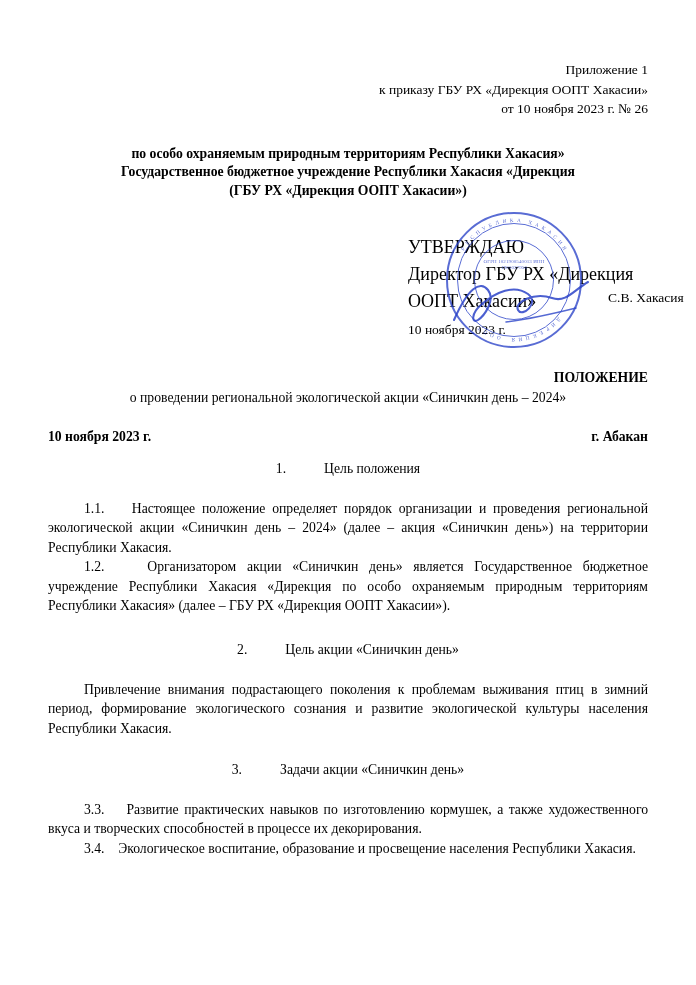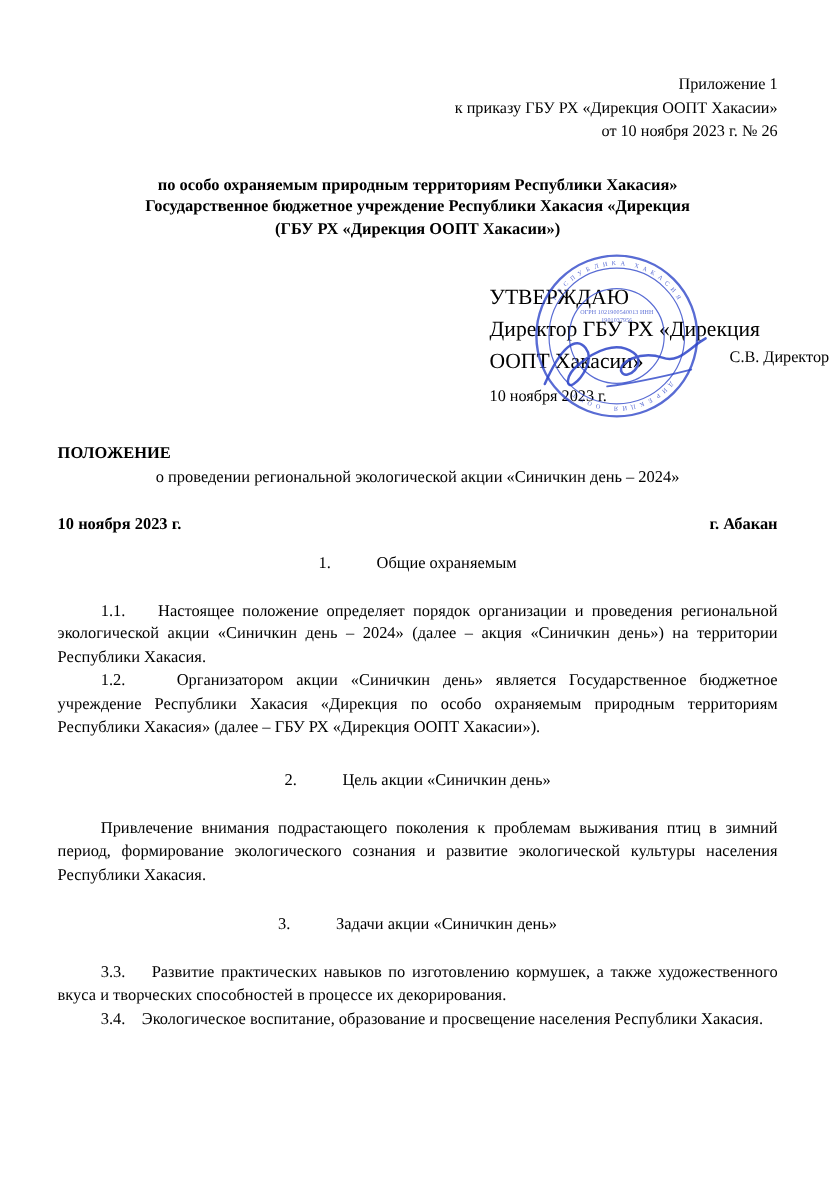--- a/index.html
+++ b/index.html
@@ -125,21 +125,21 @@
   
   .signature {
     position: absolute;
     left: 400px;
     top: 58px;
     width: 150px;
     height: 62px;
     pointer-events: none;
   }
   .doc-title {
-    text-align: left;
+    text-align: right;
     font-weight: bold;
     font-size: 13.7px;
     margin-top: 8px;
   }
   .doc-subtitle {
     text-align: center;
     font-weight: normal;
     font-size: 13.7px;
     margin-top: 3px;
     line-height: 1.3;
@@ -188,21 +188,21 @@
 
   <div class="approve-wrap">
 
     <div class="approve-text">
       <div>УТВЕРЖДАЮ</div>
       <div class="line2">Директор ГБУ РХ «Дирекция</div>
       <div>ООПТ Хакасии»</div>
     </div>
 
     <div class="sign-row">
-      <span class="sign-name">С.В. Директор</span>
+      <span class="sign-name">С.В. Хакасия</span>
     </div>
 
     <div class="approve-date">10 ноября 2023 г.</div>
 
     <div class="stamp">
       <div class="stamp-ring-text">
         <span style="transform: rotate(-60deg) translate(0,-63px) rotate(0deg);">Р</span>
         <span style="transform: rotate(-53deg) translate(0,-63px);">Е</span>
         <span style="transform: rotate(-46deg) translate(0,-63px);">С</span>
         <span style="transform: rotate(-39deg) translate(0,-63px);">П</span>
@@ -243,21 +243,21 @@
 
   <div class="doc-title">ПОЛОЖЕНИЕ</div>
   <div class="doc-subtitle">о проведении региональной экологической акции «Синичкин день – 2024»</div>
 
   <div class="datecity">
     <span>10 ноября 2023 г.</span>
     <span>г. Абакан</span>
   </div>
 
   <div class="section-head">
-    <span class="num">1.</span><span class="gap"></span><span>Общие охраняемым</span>
+    <span class="num">1.</span><span class="gap"></span><span>Цель положения</span>
   </div>
   <div class="block-gap"></div>
   <p class="body">1.1.&nbsp;&nbsp;&nbsp;&nbsp;Настоящее положение определяет порядок организации и проведения региональной экологической акции «Синичкин день – 2024» (далее – акция «Синичкин день») на территории Республики Хакасия.</p>
   <p class="body">1.2.&nbsp;&nbsp;&nbsp;&nbsp;Организатором акции «Синичкин день» является Государственное бюджетное учреждение Республики Хакасия «Дирекция по особо охраняемым природным территориям Республики Хакасия» (далее – ГБУ РХ «Дирекция ООПТ Хакасии»).</p>
 
   <div class="section-head" style="margin-top:26px;">
     <span class="num">2.</span><span class="gap"></span><span>Цель акции «Синичкин день»</span>
   </div>
   <div class="block-gap"></div>
   <p class="body">Привлечение внимания подрастающего поколения к проблемам выживания птиц в зимний период, формирование экологического сознания и развитие экологической культуры населения Республики Хакасия.</p>

